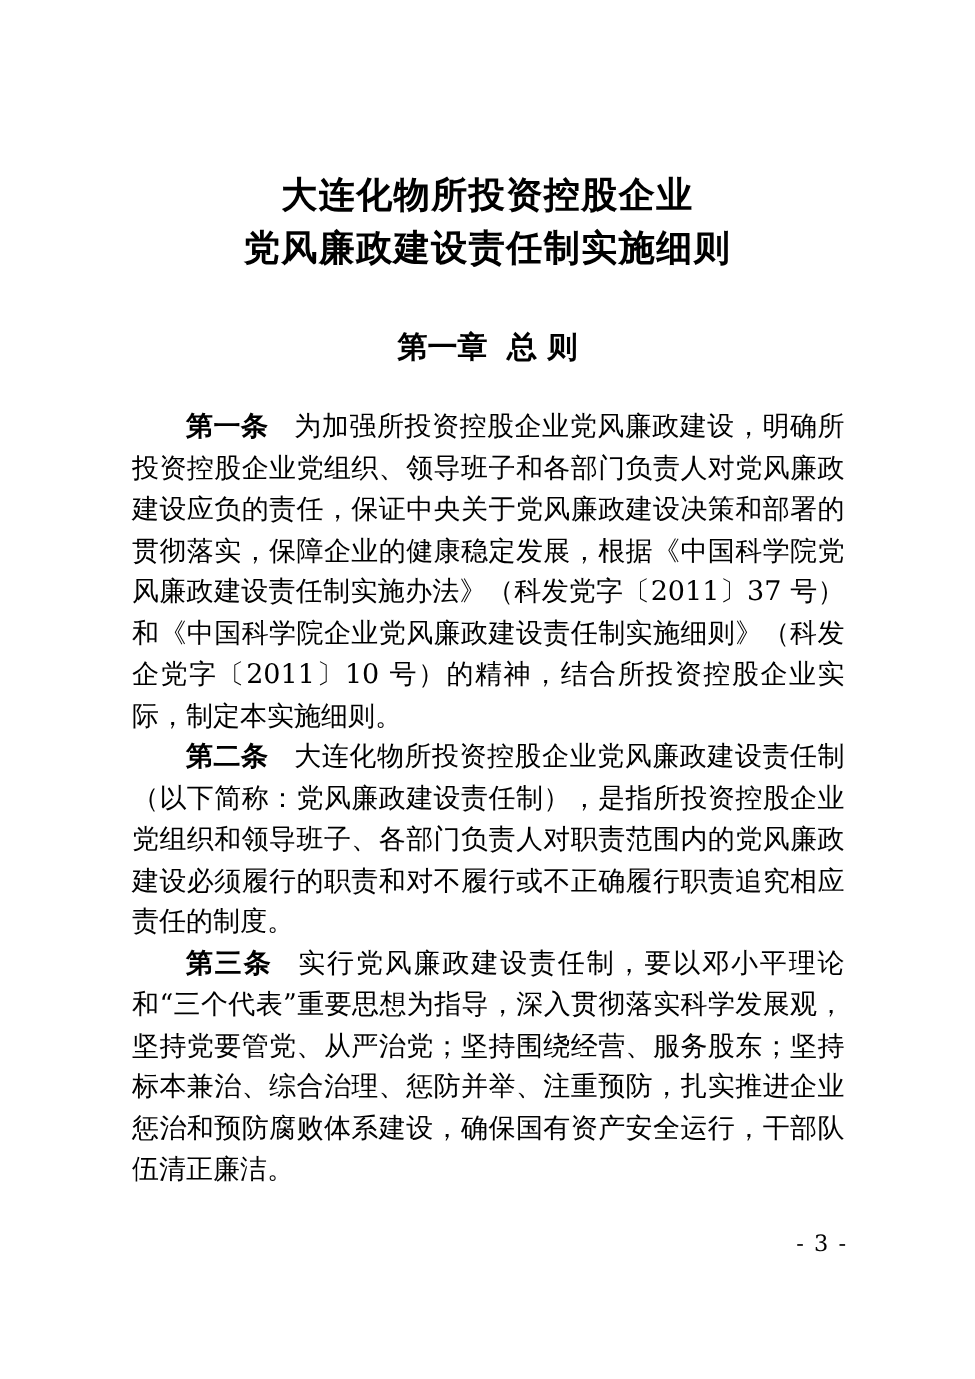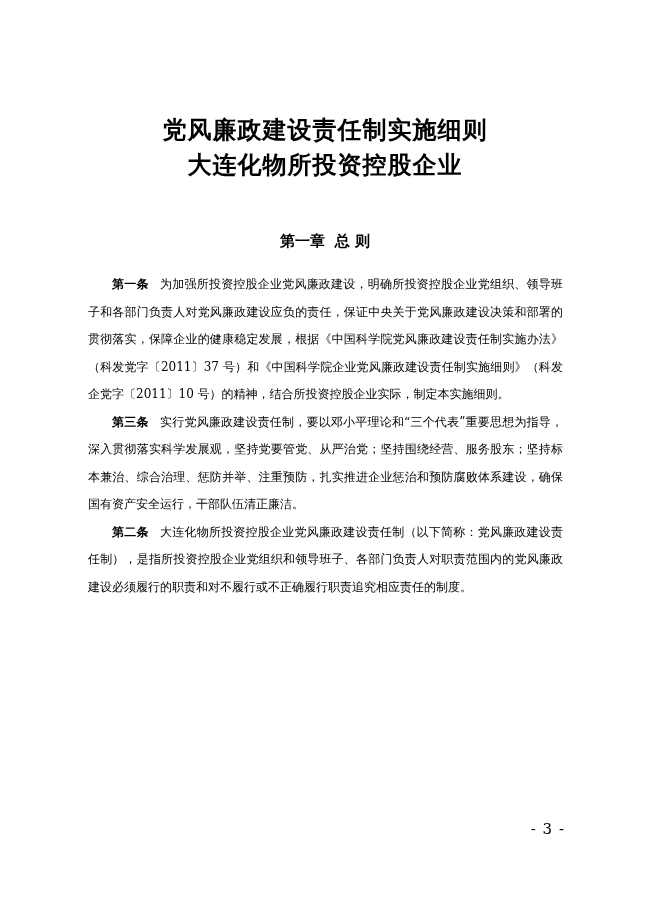--- a/index.html
+++ b/index.html
@@ -21,36 +21,36 @@
     width: 100%;
     text-align: center;
     font-size: 24px;
     line-height: 35px;
     font-weight: bold;
     letter-spacing: 1px;
   }
   .title-line { display: block; }
   .chapter {
     position: absolute;
-    top: 230px;
+    top: 220px;
     left: 0;
     width: 100%;
     text-align: center;
-    font-size: 15px;
+    font-size: 20px;
     line-height: 22px;
     font-weight: bold;
     font-family: "DejaVu Sans", sans-serif;
   }
   .chapter-number { margin-right: 0.65em; }
   .doc-body {
     position: absolute;
     top: 271px;
     left: 88px;
     width: 475px;
-    font-size: 12px;
+    font-size: 18px;
     line-height: 27.5px;
     text-align: justify;
   }
   .para {
     text-indent: 2em;
     margin: 0;
   }
   .lead {
     font-weight: bold;
     margin-right: 0.95em;
@@ -62,29 +62,29 @@
     font-size: 15px;
     letter-spacing: 1px;
   }
 </style>
 </head>
 <body>
 
 <div class="page">
 
   <h1 class="doc-title">
+    <span class="title-line">大连化物所投资控股企业</span>
     <span class="title-line">党风廉政建设责任制实施细则</span>
-    <span class="title-line">大连化物所投资控股企业</span>
   </h1>
 
   <h2 class="chapter">
     <span class="chapter-number">第一章</span><span class="chapter-title">总 则</span>
   </h2>
 
   <div class="doc-body">
     <p class="para"><b class="lead">第一条</b><span>为加强所投资控股企业党风廉政建设，明确所投资控股企业党组织、领导班子和各部门负责人对党风廉政建设应负的责任，保证中央关于党风廉政建设决策和部署的贯彻落实，保障企业的健康稳定发展，根据《中国科学院党风廉政建设责任制实施办法》（科发党字〔2011〕37 号）和《中国科学院企业党风廉政建设责任制实施细则》（科发企党字〔2011〕10 号）的精神，结合所投资控股企业实际，制定本实施细则。</span></p>
+    <p class="para"><b class="lead">第二条</b><span>大连化物所投资控股企业党风廉政建设责任制（以下简称：党风廉政建设责任制），是指所投资控股企业党组织和领导班子、各部门负责人对职责范围内的党风廉政建设必须履行的职责和对不履行或不正确履行职责追究相应责任的制度。</span></p>
     <p class="para"><b class="lead">第三条</b><span>实行党风廉政建设责任制，要以邓小平理论和“三个代表”重要思想为指导，深入贯彻落实科学发展观，坚持党要管党、从严治党；坚持围绕经营、服务股东；坚持标本兼治、综合治理、惩防并举、注重预防，扎实推进企业惩治和预防腐败体系建设，确保国有资产安全运行，干部队伍清正廉洁。</span></p>
-    <p class="para"><b class="lead">第二条</b><span>大连化物所投资控股企业党风廉政建设责任制（以下简称：党风廉政建设责任制），是指所投资控股企业党组织和领导班子、各部门负责人对职责范围内的党风廉政建设必须履行的职责和对不履行或不正确履行职责追究相应责任的制度。</span></p>
   </div>
 
   <div class="page-number">- 3 -</div>
 
 </div>
 
 </body></html>

